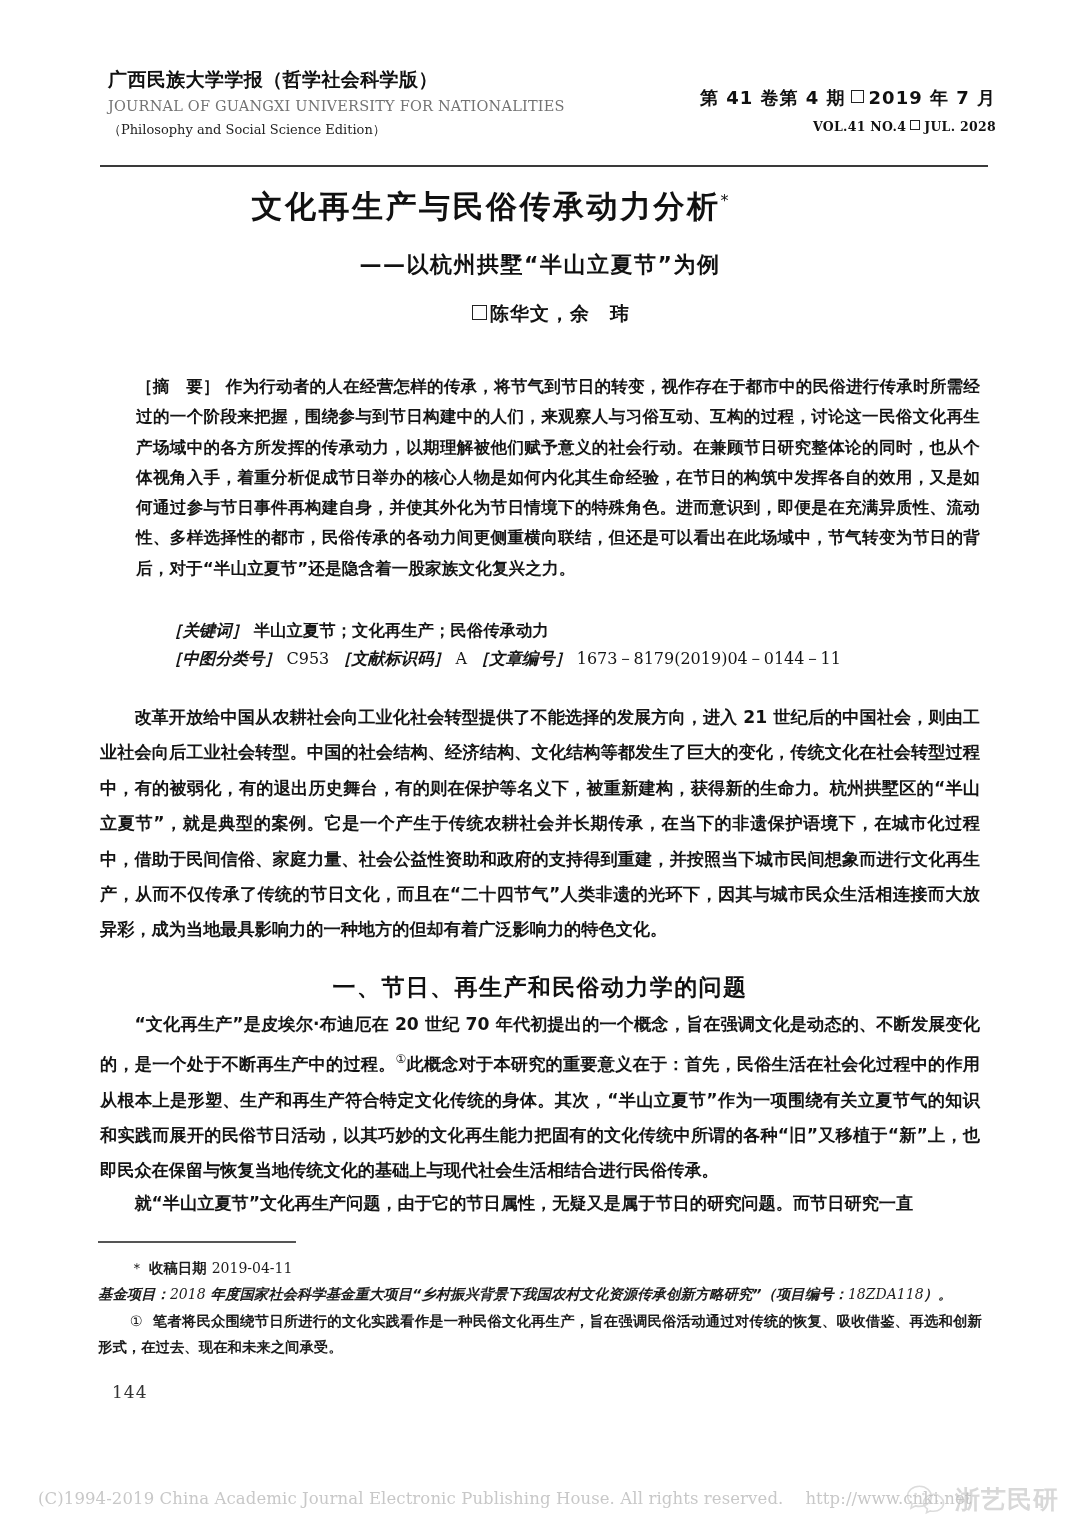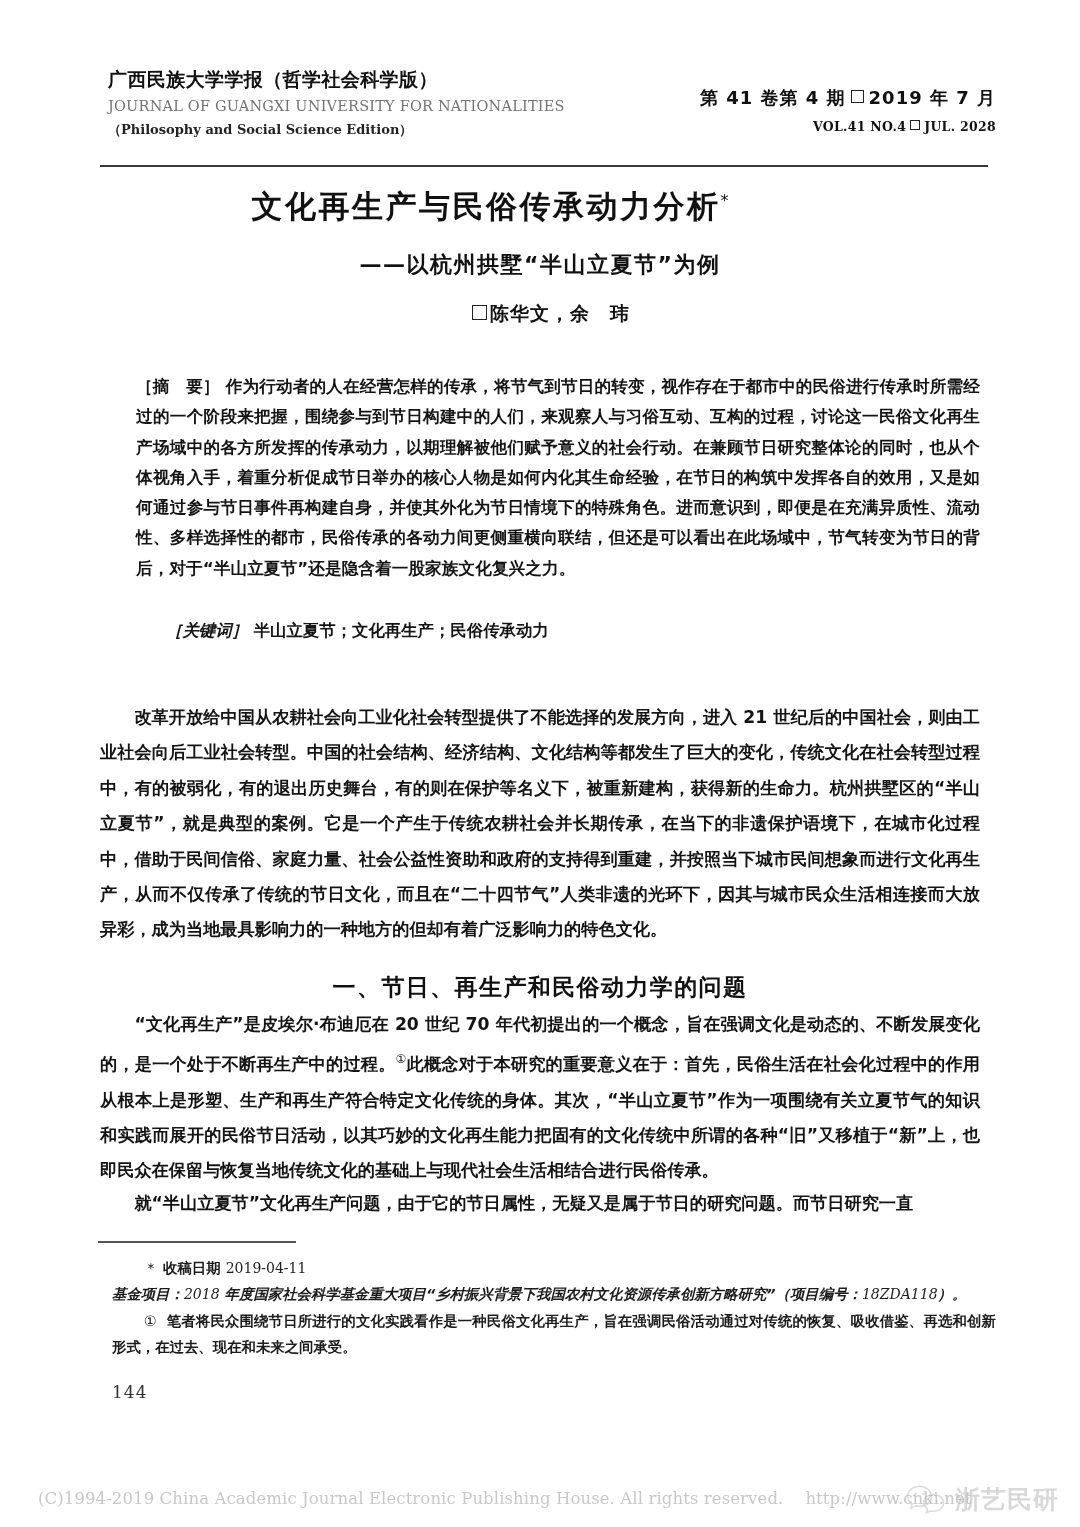--- a/index.html
+++ b/index.html
@@ -52,21 +52,21 @@
     font-size: 14.5px;
     font-weight: 400;
     letter-spacing: 0.2px;
     color: #737373;
     margin-top: 6px;
     white-space: nowrap;
   }
   .journal-sub {
     font-family: "DejaVu Serif", "Liberation Serif", serif;
     font-size: 13px;
-    font-weight: 700;
+    font-weight: 400;
     color: #222;
     margin-top: 7px;
     white-space: nowrap;
   }
   .masthead-right {
     position: absolute;
     right: 0; top: 18px;
     text-align: right;
   }
   .issue-cn {
@@ -227,21 +227,21 @@
   .fn-rule {
     position: absolute;
     left: 98px;
     top: 1241px;
     width: 198px;
     height: 1.6px;
     background: #555;
   }
   .footnotes {
     position: absolute;
-    left: 112px;
+    left: 98px;
     top: 1256px;
     width: 884px;
     font-size: 14.4px;
     line-height: 25.6px;
     color: #1c1c1c;
     font-weight: 600;
     text-align: justify;
     text-justify: inter-character;
   }
   .fn-row { margin-bottom: 0px; }
@@ -348,20 +348,28 @@
   <div class="abstract">
     <span class="lead">［摘　要］</span>
     <span>作为行动者的人在经营怎样的传承，将节气到节日的转变，视作存在于都市中的民俗进行传承时所需经过的一个阶段来把握，围绕参与到节日构建中的人们，来观察人与习俗互动、互构的过程，讨论这一民俗文化再生产场域中的各方所发挥的传承动力，以期理解被他们赋予意义的社会行动。在兼顾节日研究整体论的同时，也从个体视角入手，着重分析促成节日举办的核心人物是如何内化其生命经验，在节日的构筑中发挥各自的效用，又是如何通过参与节日事件再构建自身，并使其外化为节日情境下的特殊角色。进而意识到，即便是在充满异质性、流动性、多样选择性的都市，民俗传承的各动力间更侧重横向联结，但还是可以看出在此场域中，节气转变为节日的背后，对于“半山立夏节”还是隐含着一股家族文化复兴之力。</span>
   </div>
 
   <div class="kv-line" id="kw-line">
     <span class="kv-label">［关键词］</span>
     <span>半山立夏节；文化再生产；民俗传承动力</span>
   </div>
 
+  <div class="kv-line" id="clc-line">
+    <span class="kv-label">［中图分类号］</span>
+    <span class="kv-num">C953</span>
+    <span class="kv-label">［文献标识码］</span>
+    <span class="kv-num">A</span>
+    <span class="kv-label">［文章编号］</span>
+    <span class="kv-num">1673－8179(2019)04－0144－11</span>
+  </div>
 
   <div class="body-p" id="para-1">改革开放给中国从农耕社会向工业化社会转型提供了不能选择的发展方向，进入 21 世纪后的中国社会，则由工业社会向后工业社会转型。中国的社会结构、经济结构、文化结构等都发生了巨大的变化，传统文化在社会转型过程中，有的被弱化，有的退出历史舞台，有的则在保护等名义下，被重新建构，获得新的生命力。杭州拱墅区的“半山立夏节”，就是典型的案例。它是一个产生于传统农耕社会并长期传承，在当下的非遗保护语境下，在城市化过程中，借助于民间信俗、家庭力量、社会公益性资助和政府的支持得到重建，并按照当下城市民间想象而进行文化再生产，从而不仅传承了传统的节日文化，而且在“二十四节气”人类非遗的光环下，因其与城市民众生活相连接而大放异彩，成为当地最具影响力的一种地方的但却有着广泛影响力的特色文化。</div>
 
   <div class="section-head">一、节日、再生产和民俗动力学的问题</div>
 
   <div class="body-p" id="para-2">
     <span>“文化再生产”是皮埃尔·布迪厄在 20 世纪 70 年代初提出的一个概念，旨在强调文化是动态的、不断发展变化的，是一个处于不断再生产中的过程。</span><span class="sup-note">①</span><span>此概念对于本研究的重要意义在于：首先，民俗生活在社会化过程中的作用从根本上是形塑、生产和再生产符合特定文化传统的身体。其次，“半山立夏节”作为一项围绕有关立夏节气的知识和实践而展开的民俗节日活动，以其巧妙的文化再生能力把固有的文化传统中所谓的各种“旧”又移植于“新”上，也即民众在保留与恢复当地传统文化的基础上与现代社会生活相结合进行民俗传承。</span>
   </div>
 
   <div class="body-p" id="para-3">就“半山立夏节”文化再生产问题，由于它的节日属性，无疑又是属于节日的研究问题。而节日研究一直</div>

